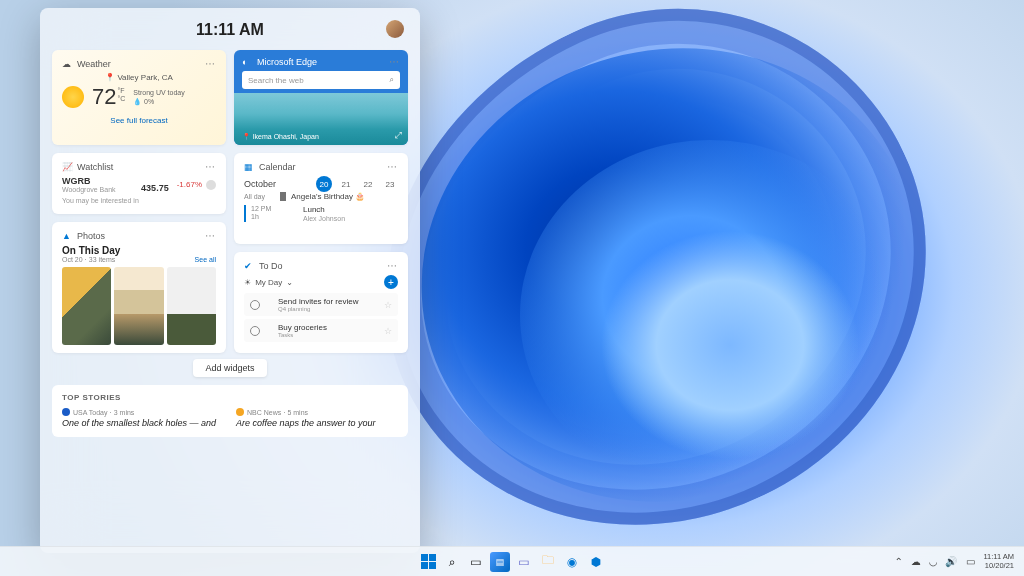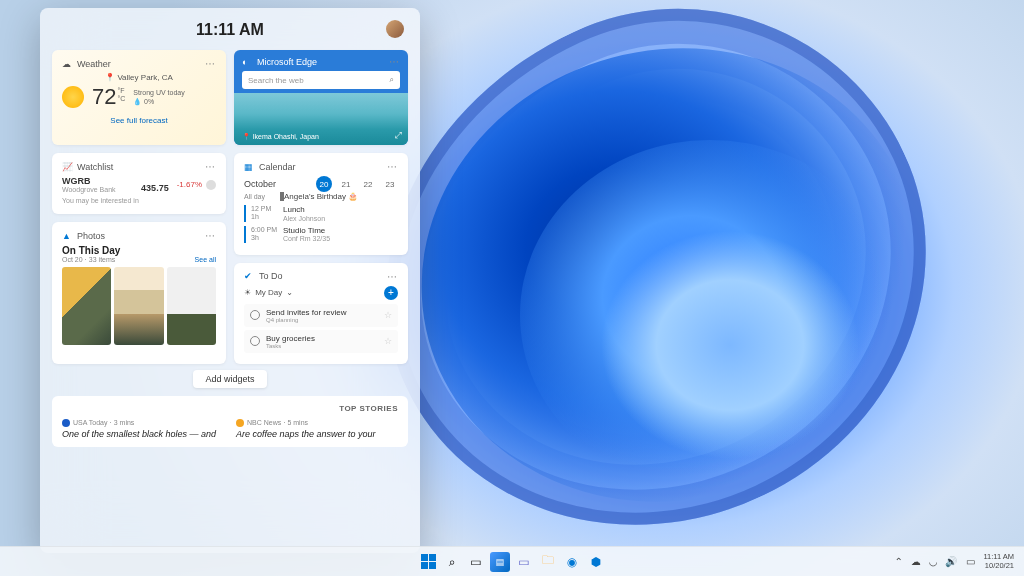--- a/index.html
+++ b/index.html
@@ -53,52 +53,52 @@
 .stock-price { font-size: 9px; font-weight: 600; color: #333; margin-right: 4px; margin-top: 7px; }
 .stock-chg { font-size: 8px; }
 .neg { color: #d83b3b; } .pos { color: #1a8530; }
 .grey-dot { width: 10px; height: 10px; background: #ddd; border-radius: 50%; }
 .interest { font-size: 7px; color: #999; margin: 4px 0 2px; }
 
 
 .cal-month { display: flex; align-items: center; gap: 6px; font-size: 9px; }
 .cal-day { width: 16px; height: 16px; display: flex; align-items: center; justify-content: center; font-size: 8px; color: #666; border-radius: 50%; }
 .cal-day.active { background: #0078d4; color: #fff; }
-.cal-event { display: flex; gap: 2px; margin: 4px 0; border-left: 2px solid #0078d4; padding-left: 5px; }
+.cal-event { display: flex; gap: 22px; margin: 4px 0; border-left: 2px solid #0078d4; padding-left: 5px; }
 .cal-time { font-size: 7px; color: #888; width: 30px; line-height: 1.2; }
 .cal-title { font-size: 8px; color: #333; line-height: 1.2; }
 .cal-sub { font-size: 7px; color: #999; }
 .allday { display: flex; align-items: center; gap: 6px; font-size: 8px; margin-bottom: 4px; }
 .allday-label { color: #888; font-size: 7px; width: 30px; }
 
 
 .photos { grid-row: span 1; }
 .ph-title { font-size: 10px; font-weight: 600; color: #222; margin-top: 2px; }
 .ph-sub { display: flex; justify-content: space-between; font-size: 7px; color: #888; margin-bottom: 4px; }
 .seeall { color: #0067c0; cursor: pointer; }
 .ph-grid { display: flex; gap: 3px; height: 78px; }
 .ph-item { flex: 1; border-radius: 3px; }
 .ph1 { background: linear-gradient(135deg,#e8b84a 40%,#5a6a4a 40%,#5a6a4a 70%,#3a4a3a); }
 .ph2 { background: linear-gradient(180deg,#f5e8d0 30%,#d4c49a 30%,#d4c49a 60%,#b89a6a 60%,#3a4a3a); }
 .ph3 { background: linear-gradient(180deg,#f0f0f0 60%,#4a5a3a 60%); }
 
 
 .todo-h2 { display: flex; align-items: center; gap: 4px; font-size: 8px; color: #555; margin: 4px 0; }
 .plus { margin-left: auto; width: 14px; height: 14px; background: #0078d4; color: #fff; border-radius: 50%; display: flex; align-items: center; justify-content: center; font-size: 10px; cursor: pointer; }
-.task { display: flex; align-items: center; gap: 6px; padding: 4px 6px; background: #fafafa; border-radius: 3px; margin: 3px 0; }
+.task { display: flex; align-items: center; gap: 18px; padding: 4px 6px; background: #fafafa; border-radius: 3px; margin: 3px 0; }
 .task-circle { width: 10px; height: 10px; border: 1px solid #888; border-radius: 50%; }
 .task-txt { flex: 1; }
 .task-title { font-size: 8px; color: #333; }
 .task-sub { font-size: 6px; color: #999; }
 .star { color: #ccc; font-size: 9px; }
 
 .add-widgets { background: #fff; border-radius: 4px; padding: 4px 12px; font-size: 9px; color: #333; width: fit-content; margin: 6px auto 8px; cursor: pointer; box-shadow: 0 1px 3px rgba(0,0,0,.1); }
 
 .news { background: #fff; border-radius: 6px; padding: 8px 10px; }
-.news-h { font-size: 8px; font-weight: 600; color: #666; letter-spacing: .5px; margin-bottom: 6px; text-align: right; }
+.news-h { font-size: 8px; font-weight: 600; color: #666; letter-spacing: .5px; margin-bottom: 6px; }
 .news-row { display: flex; gap: 12px; }
 .news-item { flex: 1; }
 .news-src { font-size: 7px; color: #888; display: flex; align-items: center; gap: 3px; margin-bottom: 2px; }
 .src-dot { width: 8px; height: 8px; border-radius: 50%; }
 .news-title { font-size: 9px; color: #222; line-height: 1.2; font-style: italic; }
 
 
 .taskbar { position: absolute; bottom: 0; left: 0; right: 0; height: 30px; background: rgba(245,248,252,.85); backdrop-filter: blur(20px); display: flex; align-items: center; border-top: 1px solid rgba(0,0,0,.06); }
 .tb-center { position: absolute; left: 50%; transform: translateX(-50%); display: flex; gap: 4px; }
 .tb-icon { width: 20px; height: 20px; display: flex; align-items: center; justify-content: center; border-radius: 3px; cursor: pointer; font-size: 12px; }
@@ -189,40 +189,30 @@
       </div>
       <div class="cal-month">
         <span style="flex:1">October</span>
         <span class="cal-day active">20</span>
         <span class="cal-day">21</span>
         <span class="cal-day">22</span>
         <span class="cal-day">23</span>
       </div>
       <div class="allday">
         <span class="allday-label">All day</span>
-        <span style="border-left:4px solid #737373;"><span>Angela's Birthday</span> 🎂</span>
+        <span style="border-left:6px solid #737373;padding-left:5px"><span>Angela's Birthday</span> 🎂</span>
       </div>
       <div class="cal-event">
         <div class="cal-time">
             <div>12 PM</div>
             <div>1h</div>
           </div>
         <div>
             <div class="cal-title">Lunch</div>
             <div class="cal-sub">Alex Johnson</div>
-          </div>
-      </div>
-      <div class="cal-event">
-        <div class="cal-time">
-            <div>6:00 PM</div>
-            <div>3h</div>
-          </div>
-        <div>
-            <div class="cal-title">Studio Time</div>
-            <div class="cal-sub">Conf Rm 32/35</div>
           </div>
       </div>
     </div>
 
     <div class="card photos" style="grid-row: span 2;">
       <div class="card-h">
         <span class="ico" style="color:#0078d4">▲</span>
         <span>Photos</span>
         <span class="more">⋯</span>
       </div>

